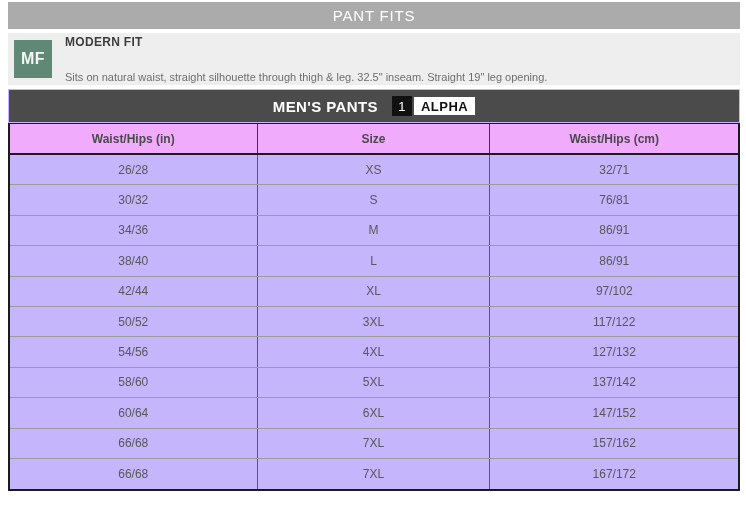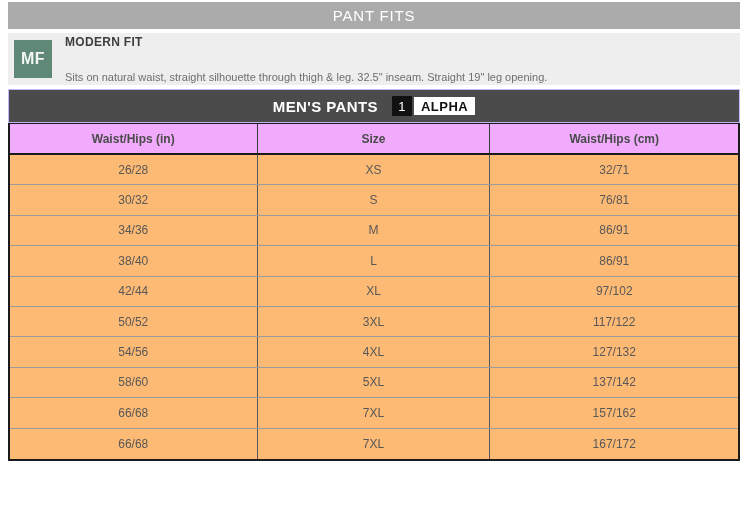--- a/index.html
+++ b/index.html
@@ -54,21 +54,21 @@
   .size-table { border: 2px solid #1b1b1b; border-top: 1px solid #1b1b1b; }
   .thead {
     display: flex; height: 31px; background: #f0abfc;
     border-bottom: 2px solid #1b1b1b;
   }
   .th {
     display: flex; align-items: center; justify-content: center;
     font-size: 12px; font-weight: bold; color: #4a4a4a;
     border-right: 1px solid #3a3a3a;
   }
-  .tr { display: flex; height: 30.4px; border-bottom: 1px solid #9b9b9b; background: #fdba74; }
+  .tr { display: flex; height: 30.4px; border-bottom: 1px solid #9b9b9b; background: #c4b5fd; }
   .tr:last-child { border-bottom: none; }
   .td {
     display: flex; align-items: center; justify-content: center;
     font-size: 12px; color: #585858;
     border-right: 1px solid #5a5a5a;
   }
   .c1 { width: 34%; }
   .c2 { width: 32%; }
   .c3 { width: 34%; border-right: none; }
 </style>
@@ -138,20 +138,25 @@
       <div class="td c1">54/56</div>
       <div class="td c2">4XL</div>
       <div class="td c3">127/132</div>
     </div>
     <div class="tr">
       <div class="td c1">58/60</div>
       <div class="td c2">5XL</div>
       <div class="td c3">137/142</div>
     </div>
     <div class="tr">
+      <div class="td c1">60/64</div>
+      <div class="td c2">6XL</div>
+      <div class="td c3">147/152</div>
+    </div>
+    <div class="tr">
       <div class="td c1">66/68</div>
       <div class="td c2">7XL</div>
       <div class="td c3">157/162</div>
     </div>
     <div class="tr">
       <div class="td c1">66/68</div>
       <div class="td c2">7XL</div>
       <div class="td c3">167/172</div>
     </div>
   </div>

